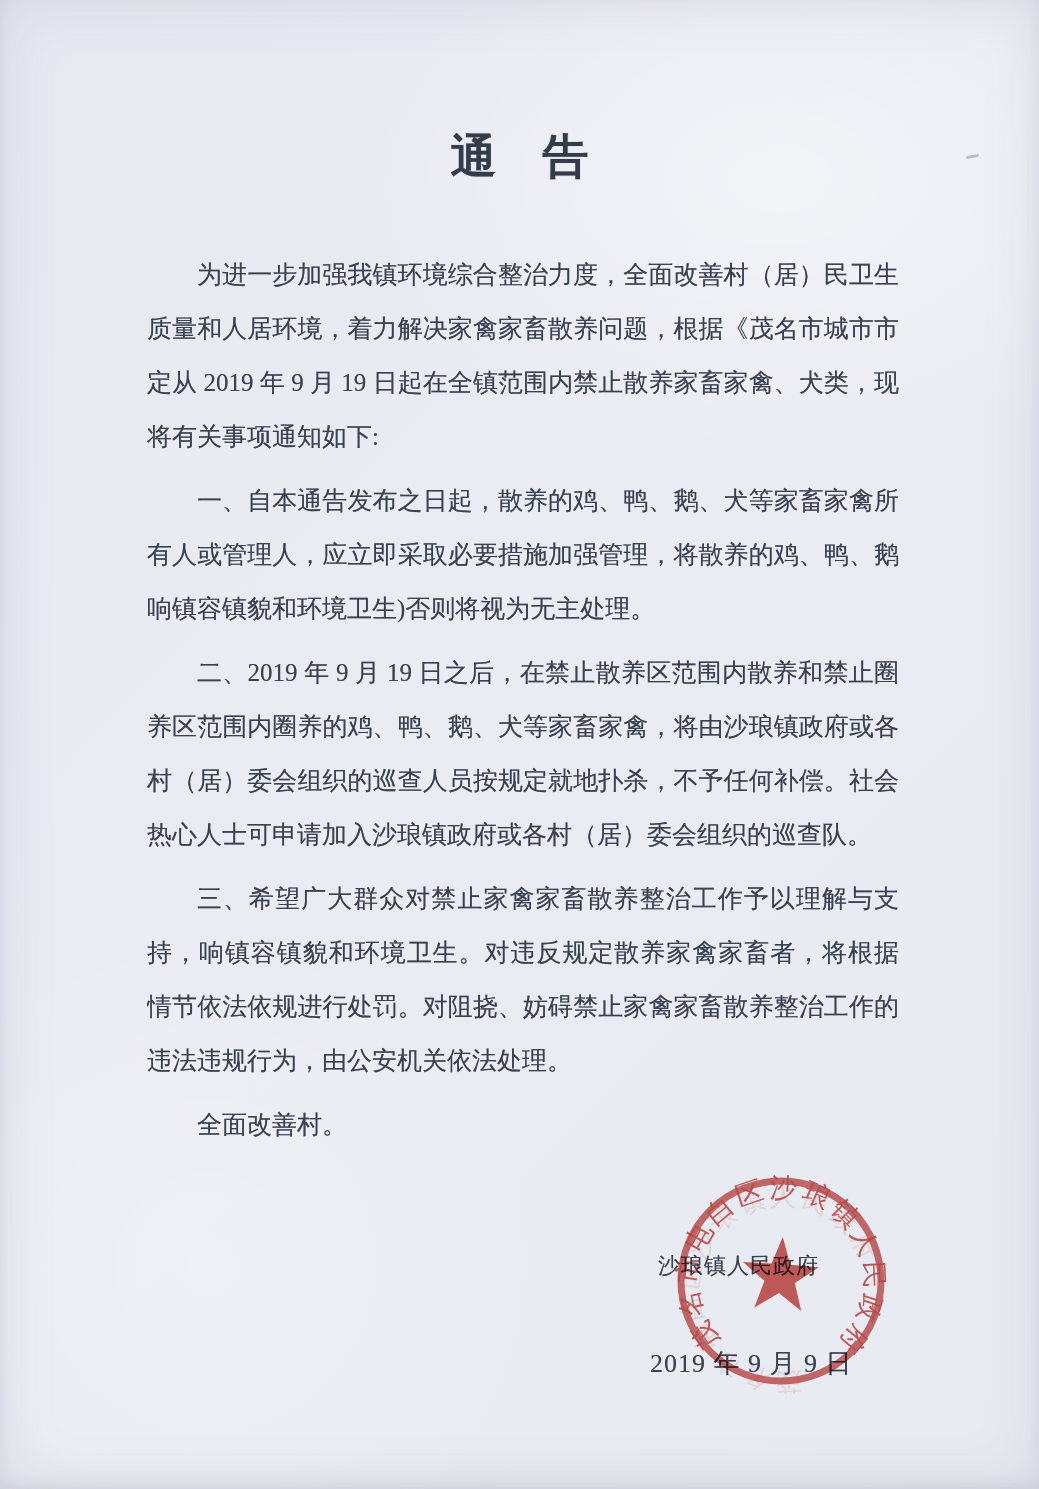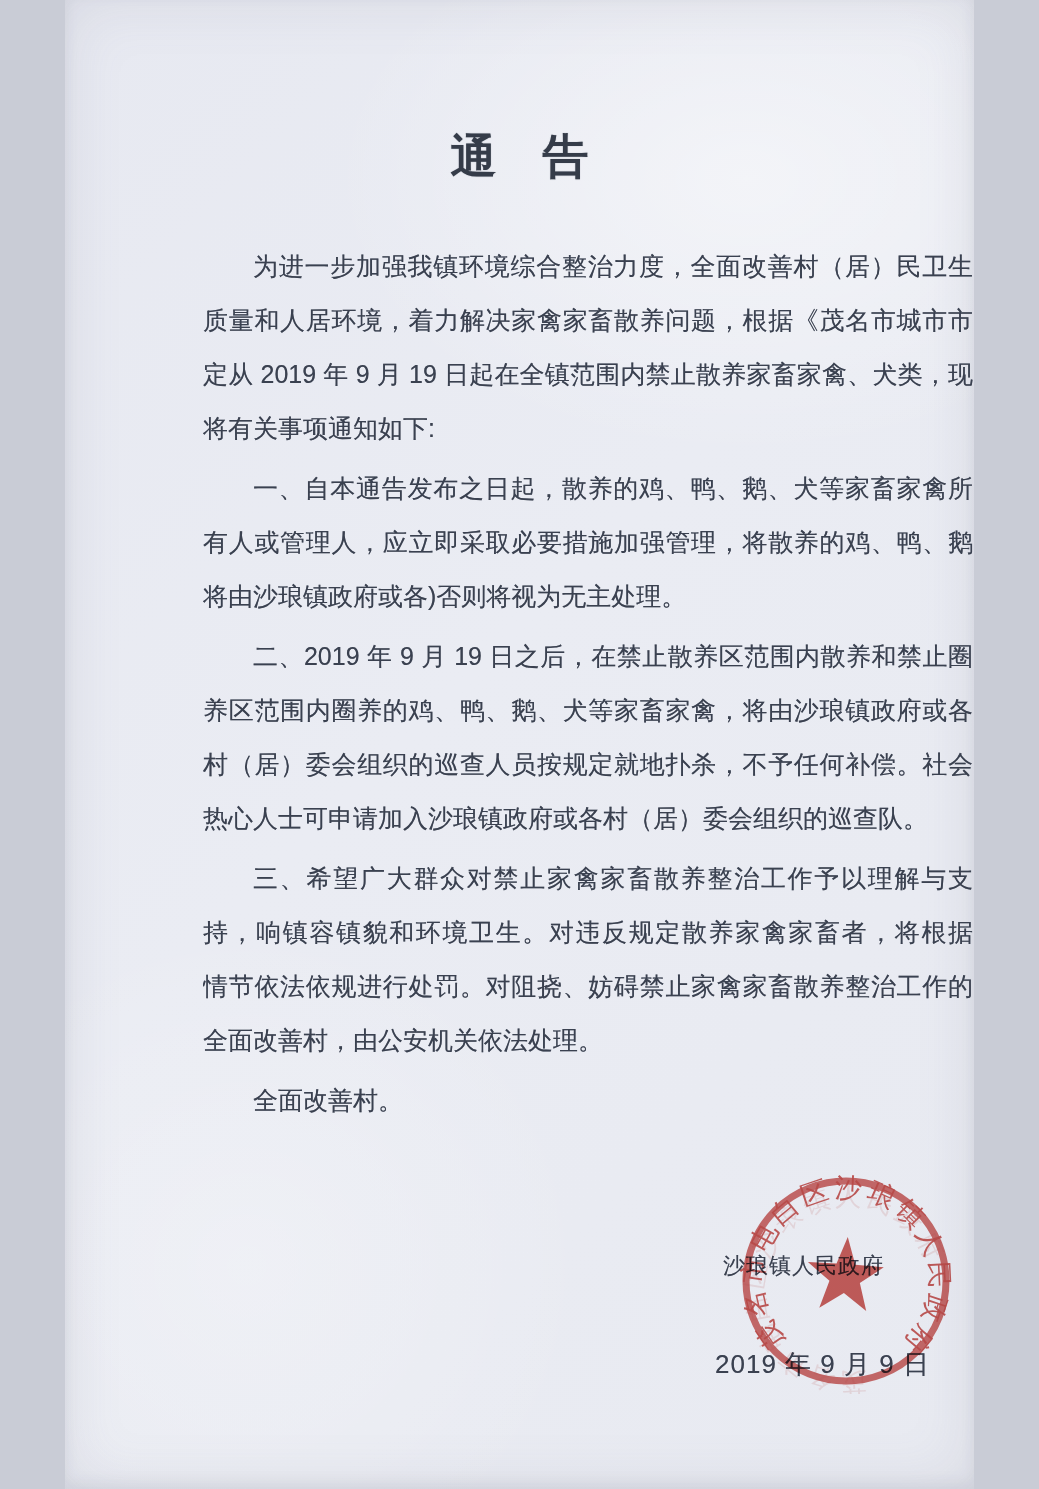--- a/index.html
+++ b/index.html
@@ -1,41 +1,41 @@
 <!DOCTYPE html>
 <html><head>
 <meta charset="utf-8">
 <style>
   html,body { margin:0; padding:0; background:#c9ccd6; }
   .paper {
     position:relative;
-    width:909px; height:1489px;
+    width:1039px; height:1489px;
     margin:0 auto;
     background:
       radial-gradient(ellipse 600px 400px at 75% 12%, rgba(255,255,255,.45), rgba(255,255,255,0) 70%),
       radial-gradient(ellipse 500px 500px at 20% 85%, rgba(255,255,255,.25), rgba(255,255,255,0) 70%),
       linear-gradient(135deg, #e7e9f1 0%, #eaecf3 45%, #e8eaf1 100%);
     box-shadow: inset 0 0 60px rgba(110,116,134,.14), inset 0 -6px 14px rgba(110,116,134,.12);
     overflow:hidden;
-    font-family:Liberation Sans, sans-serif;
+    font-family:Liberation Serif, serif;
     color:#3a4150;
   }
   .title {
     position:absolute; top:126px; left:0; width:100%;
     text-align:center;
     font-size:46px; font-weight:bold;
     color:#353c49;
     text-shadow:0 0 1px rgba(53,60,73,.45);
   }
   .body-text {
     position:absolute; left:137px; top:238px; width:772px;
     font-size:25px;
     text-shadow:0 0 .6px rgba(58,64,80,.5);
   }
-  .para { margin:1px; }
+  .para { margin:10px; }
   .para + .para { margin-top:6px; }
   .line {
     display:block; height:54px; line-height:54px;
     text-align:justify; text-align-last:justify;
     overflow:hidden;
   }
   .line.first { text-indent:50px; }
   .line.plast { text-align-last:left; }
   .sig {
     position:absolute; left:658px; top:1240px;
@@ -70,33 +70,33 @@
   <div class="body-text">
     <div class="para">
       <span class="line first">为进一步加强我镇环境综合整治力度，全面改善村（居）民卫生</span>
       <span class="line">质量和人居环境，着力解决家禽家畜散养问题，根据《茂名市城市市</span>
       <span class="line">定从 2019 年 9 月 19 日起在全镇范围内禁止散养家畜家禽、犬类，现</span>
       <span class="line plast">将有关事项通知如下:</span>
     </div>
     <div class="para">
       <span class="line first">一、自本通告发布之日起，散养的鸡、鸭、鹅、犬等家畜家禽所</span>
       <span class="line">有人或管理人，应立即采取必要措施加强管理，将散养的鸡、鸭、鹅</span>
-      <span class="line plast">将由沙琅镇政府或各)否则将视为无主处理。</span>
+      <span class="line plast">响镇容镇貌和环境卫生)否则将视为无主处理。</span>
     </div>
     <div class="para">
       <span class="line first">二、2019 年 9 月 19 日之后，在禁止散养区范围内散养和禁止圈</span>
       <span class="line">养区范围内圈养的鸡、鸭、鹅、犬等家畜家禽，将由沙琅镇政府或各</span>
       <span class="line">村（居）委会组织的巡查人员按规定就地扑杀，不予任何补偿。社会</span>
       <span class="line plast">热心人士可申请加入沙琅镇政府或各村（居）委会组织的巡查队。</span>
     </div>
     <div class="para">
       <span class="line first">三、希望广大群众对禁止家禽家畜散养整治工作予以理解与支</span>
       <span class="line">持，响镇容镇貌和环境卫生。对违反规定散养家禽家畜者，将根据</span>
       <span class="line">情节依法依规进行处罚。对阻挠、妨碍禁止家禽家畜散养整治工作的</span>
-      <span class="line plast">全面改善村，由公安机关依法处理。</span>
+      <span class="line plast">违法违规行为，由公安机关依法处理。</span>
     </div>
     <div class="para">
       <span class="line first plast">全面改善村。</span>
     </div>
   </div>
 
   <div class="sig">沙琅镇人民政府</div>
   <div class="date">2019 年 9 月 9 日</div>
 
   <svg class="seal" viewBox="-113 -113 226 226" aria-hidden="true">

